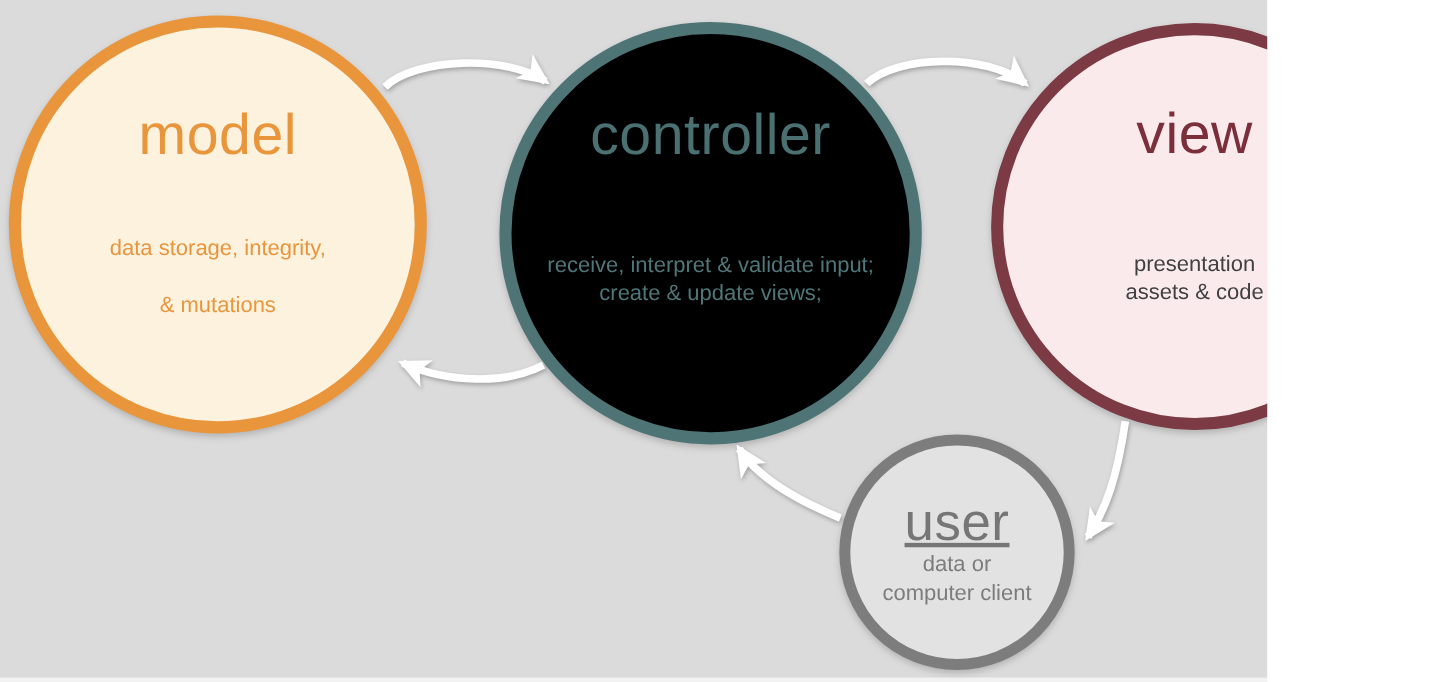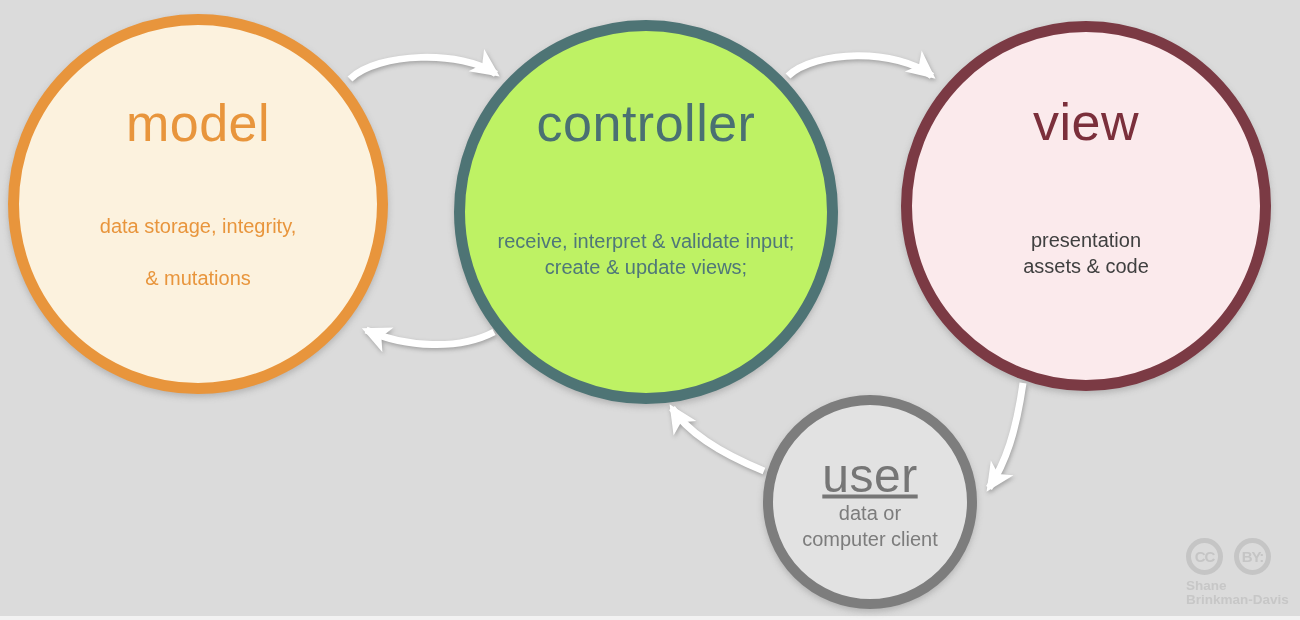--- a/index.html
+++ b/index.html
@@ -1,20 +1,20 @@
 <!DOCTYPE html>
 <html><head>
 <meta charset="utf-8">
 <style>
   html, body { margin: 0; padding: 0; }
   body { font-family: "Liberation Sans", sans-serif; }
 
   .stage {
     position: relative;
-    width: 1300px;
+    width: 1152px;
     height: 620px;
     background: #dbdbdb;
     overflow: hidden;
   }
 
   .bottom-strip {
     position: absolute;
     left: 0; bottom: 0;
     width: 100%; height: 4px;
     background: #f2f2f2;
@@ -112,21 +112,21 @@
 
   <div class="node" id="node-model" style="border-color: rgb(232, 149, 60); background: rgb(252, 242, 222);">
     <div class="title" style="color: rgb(232, 149, 60);">model</div>
     <div class="desc" style="color: rgb(232, 149, 60);">
       <span>data storage, integrity,</span><br>
       <br>
       <span>&amp; mutations</span>
     </div>
   </div>
 
-  <div class="node" id="node-controller" style="border-color: rgb(78, 116, 117); background: #bef264;">
+  <div class="node" id="node-controller" style="border-color: rgb(78, 116, 117); background: #000000;">
     <div class="title" style="color: rgb(74, 112, 114);">controller</div>
     <div class="desc" style="color: rgb(79, 119, 121);">
       <span>receive, interpret &amp; validate input;</span><br>
       <span>create &amp; update views;</span><br>
     </div>
   </div>
 
   <div class="node" id="node-view" style="border-color: rgb(123, 58, 68); background: rgb(251, 234, 236);">
     <div class="title" style="color: rgb(123, 47, 59);">view</div>
     <div class="desc" style="color: #404040;">

